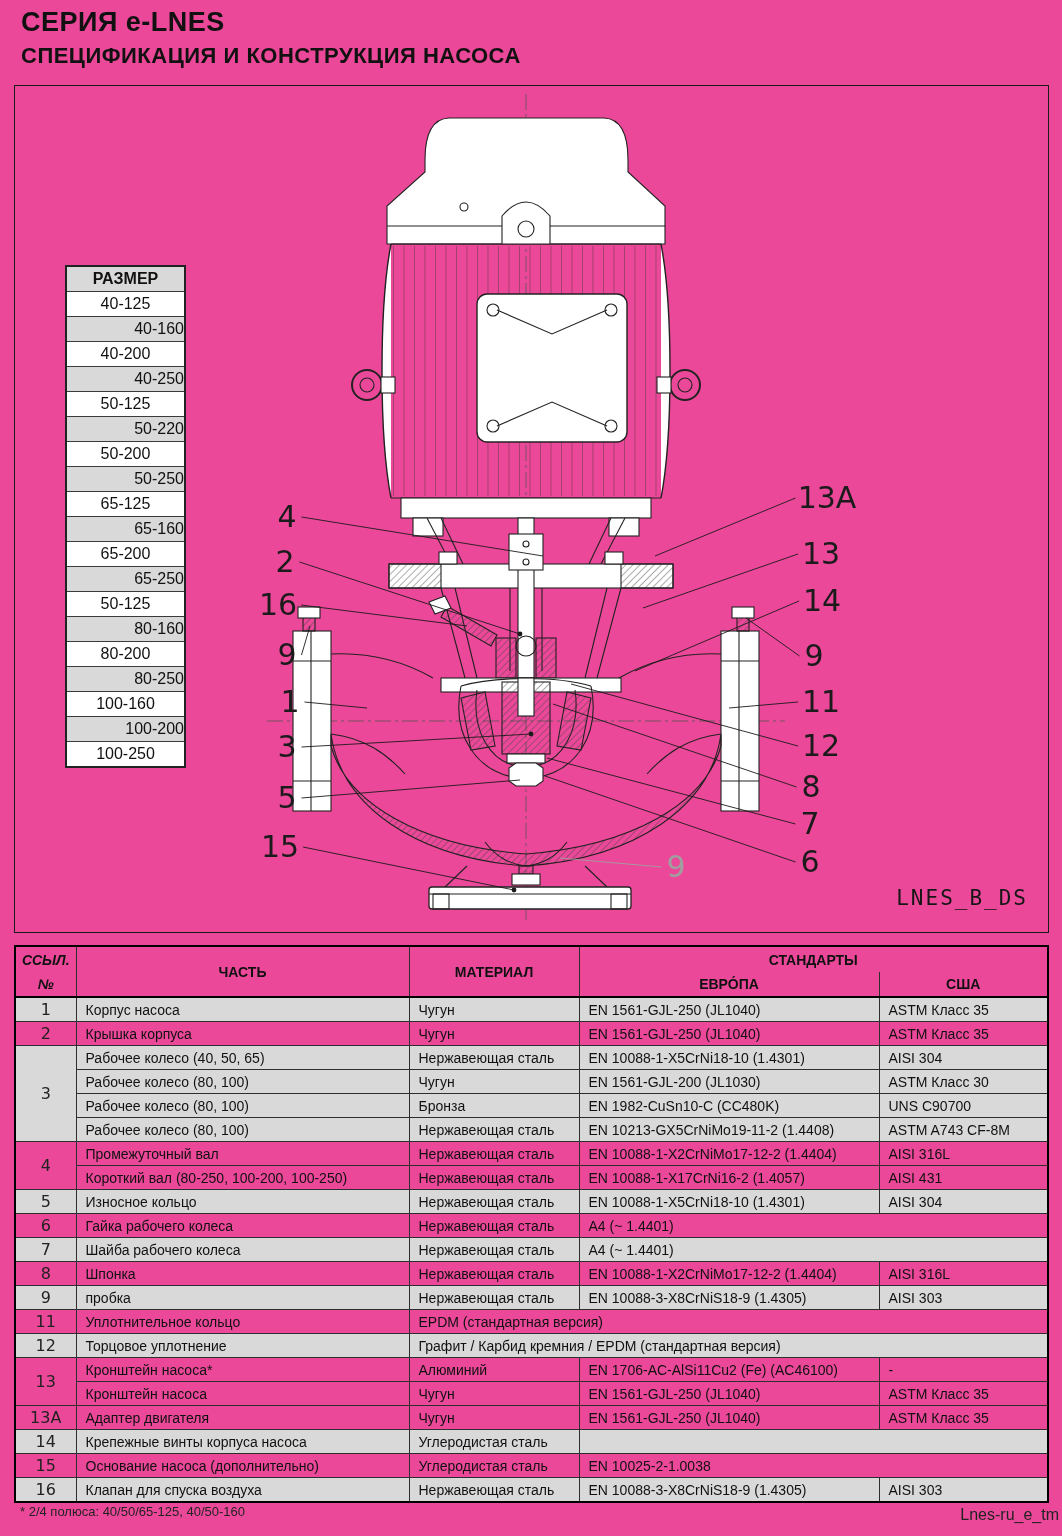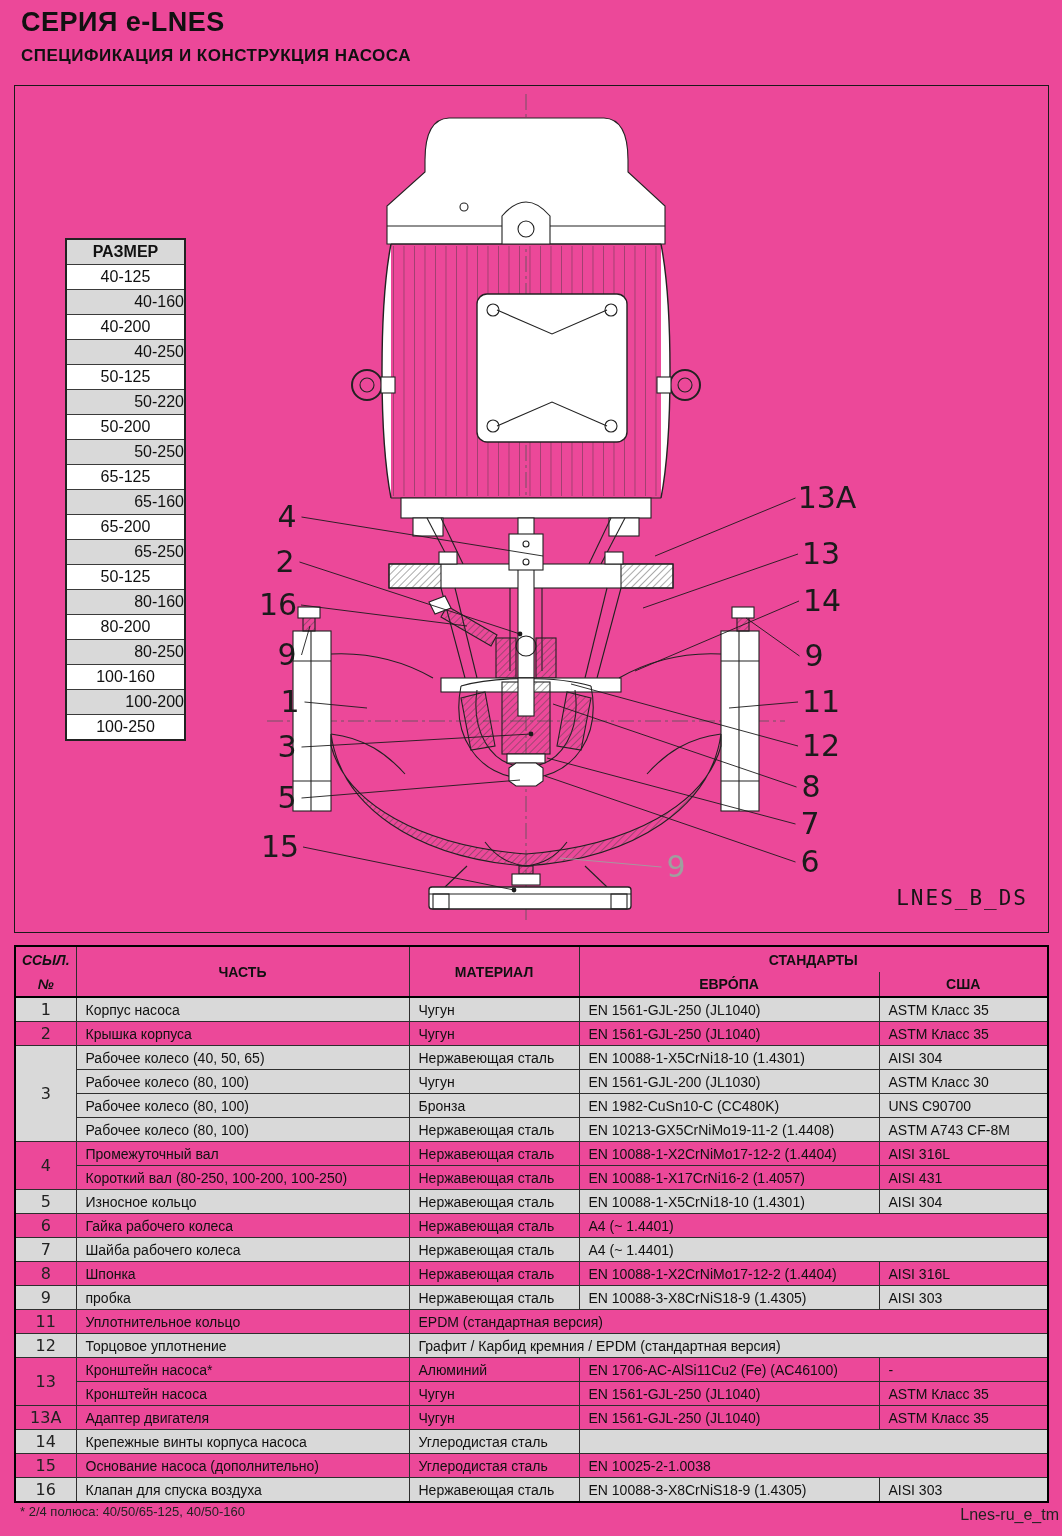--- a/index.html
+++ b/index.html
@@ -1,28 +1,28 @@
 <!DOCTYPE html>
 <html><head>
 <meta charset="utf-8">
 <style>
   html,body{margin:0;padding:0;background:#fff;}
   .page{position:relative;width:1062px;height:1536px;background:#ec4899;overflow:hidden;
         font-family:"Liberation Sans",sans-serif;color:#111;padding-left:13px;}
   
   .title{position:absolute;left:21px;top:6px;font-weight:bold;}
   .title .t1{font-size:27px;line-height:33px;letter-spacing:.5px;}
-  .title .t2{font-size:17px;line-height:33px;letter-spacing:.5px;text-align:right;}
+  .title .t2{font-size:22px;line-height:33px;letter-spacing:.5px;text-align:right;}
   
   .diagram-box{position:absolute;left:14px;top:85px;width:1033px;height:846px;border:1px solid #1a1a1a;}
   .diagram-box svg{position:absolute;left:0;top:0;}
   .drawing-code{position:absolute;right:20px;bottom:22px;font-family:"DejaVu Sans Mono",monospace;
                 font-size:21px;letter-spacing:2px;color:#161616;}
   
-  .size-table{position:absolute;left:50px;top:152px;border-collapse:collapse;background:#fff;
+  .size-table{position:absolute;left:50px;top:179px;border-collapse:collapse;background:#fff;
               border:2px solid #222;}
   .size-table th,.size-table td{border:1px solid #3a3a3a;width:117px;height:24px;padding:0;
               text-align:center;font-size:16px;}
   .size-table th{background:#d9d9d9;font-weight:bold;}
   .size-table tr.shade td{background:#d9d9d9;text-align:right;}
   
   .parts-table{position:absolute;left:14px;top:945px;width:1033px;border-collapse:collapse;
                table-layout:fixed;border:2.5px solid #000;font-size:14px;}
   .parts-table th,.parts-table td{border:1px solid #2e2e2e;padding:0 4px 0 9px;white-space:nowrap;
                overflow:hidden;text-align:left;}

